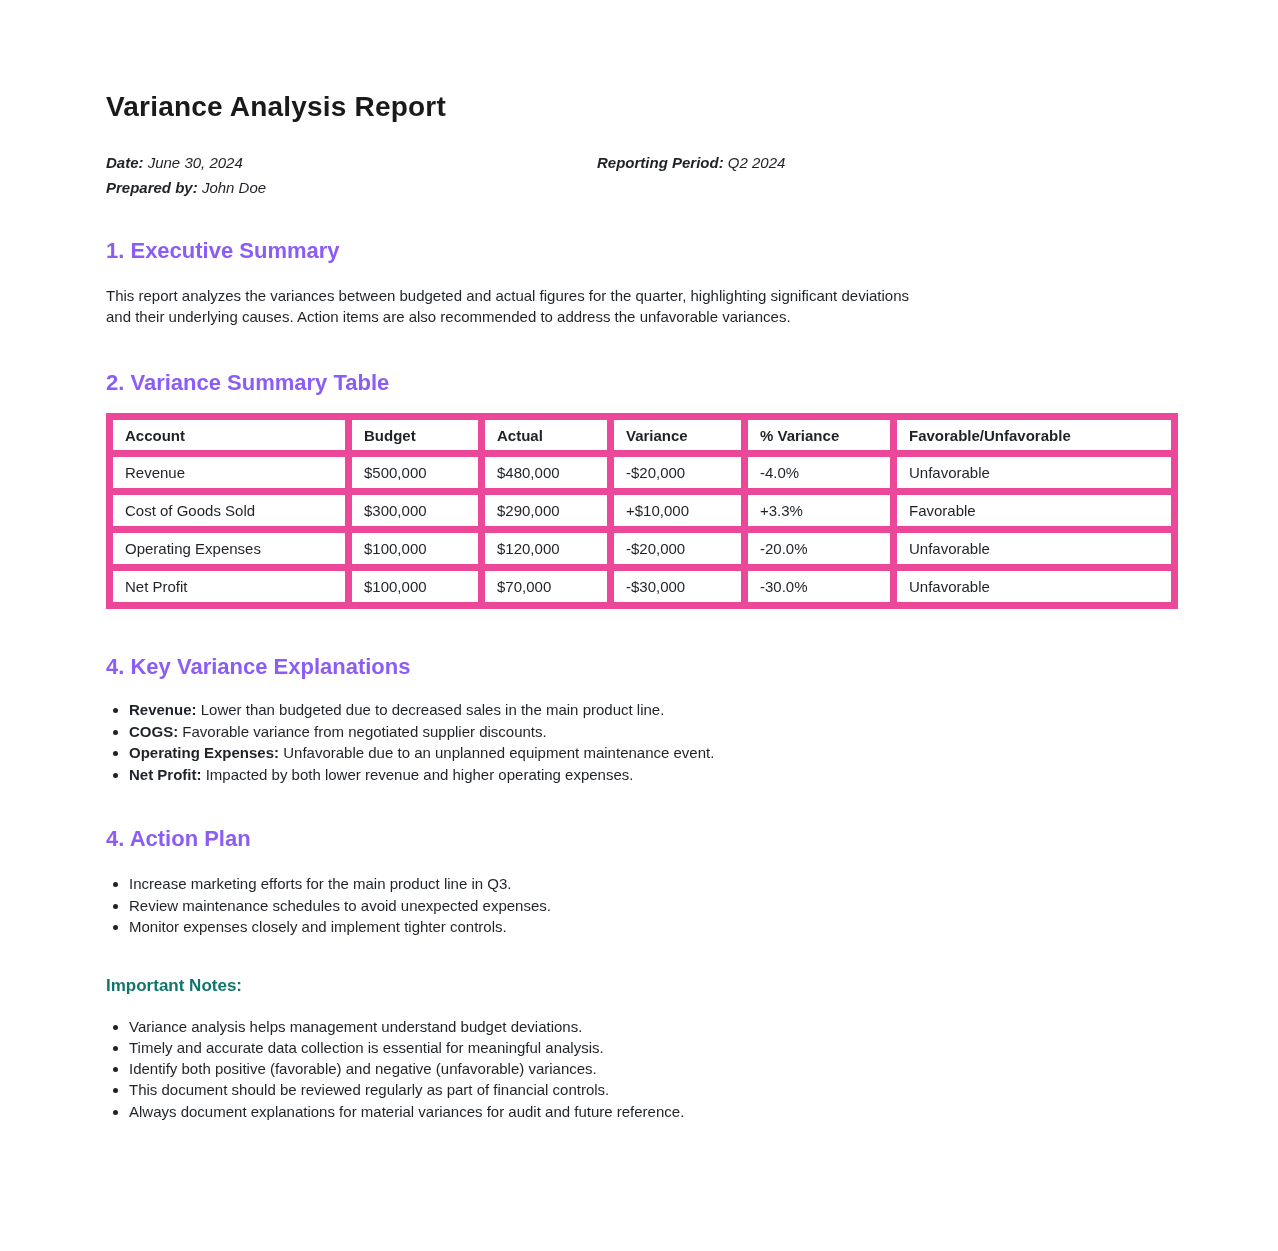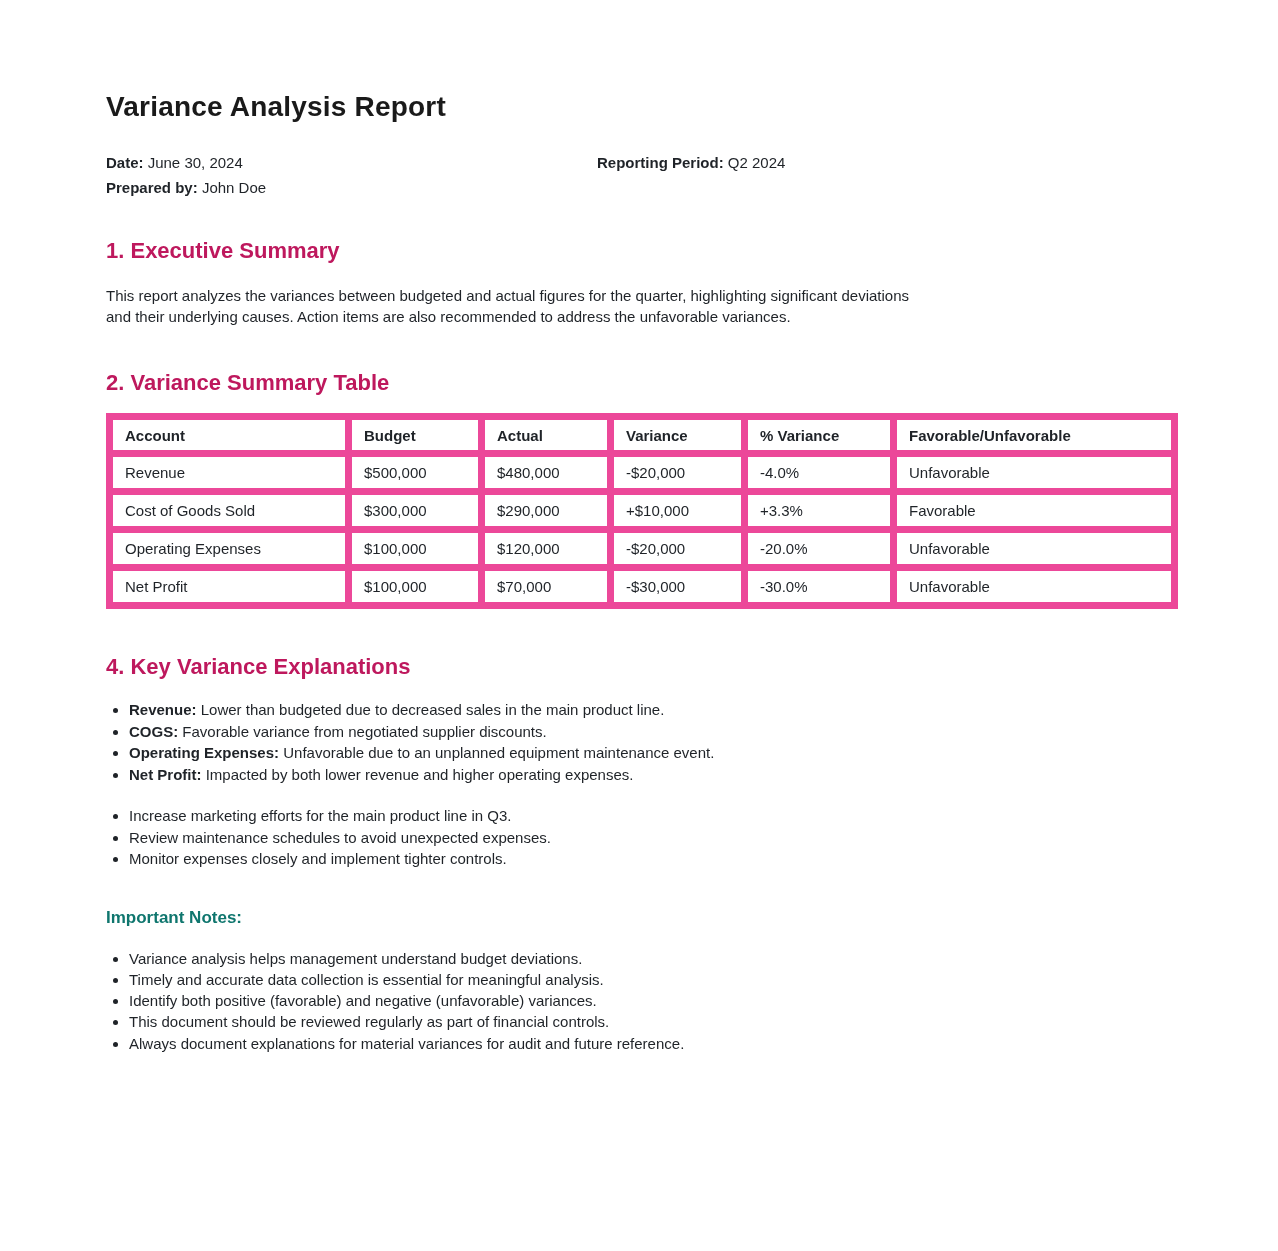--- a/index.html
+++ b/index.html
@@ -31,27 +31,28 @@
   .meta {
     margin-top: 26px;
     display: grid;
     grid-template-columns: 491px 1fr;
     column-gap: 0;
     font-size: 15px;
   }
   .meta-row {
     line-height: 25px;
     white-space: nowrap;
+    font-style: italic;
   }
   .meta-row strong { font-weight: 700; }
   h2.section-heading {
     font-size: 22px;
     line-height: 28px;
     font-weight: 700;
-    color: #be185d;
+    color: #8b5cf6;
     margin: 0;
   }
   #sec1-heading { margin-top: 37px; }
   #sec2-heading { margin-top: 42px; }
   #sec3-heading { margin-top: 44px; }
   #sec4-heading { margin-top: 40px; }
   p.body-text {
     margin: 20px 0 0 0;
     font-size: 15px;
     line-height: 21px;
@@ -180,20 +181,21 @@
   </table>
 
   <h2 class="section-heading" id="sec3-heading">4. Key Variance Explanations</h2>
   <ul class="bullet-list" id="explanations-list">
     <li><strong>Revenue:</strong> <span>Lower than budgeted due to decreased sales in the main product line.</span></li>
     <li><strong>COGS:</strong> <span>Favorable variance from negotiated supplier discounts.</span></li>
     <li><strong>Operating Expenses:</strong> <span>Unfavorable due to an unplanned equipment maintenance event.</span></li>
     <li><strong>Net Profit:</strong> <span>Impacted by both lower revenue and higher operating expenses.</span></li>
   </ul>
 
+  <h2 class="section-heading" id="sec4-heading">4. Action Plan</h2>
   <ul class="bullet-list" id="action-list">
     <li>Increase marketing efforts for the main product line in Q3.</li>
     <li>Review maintenance schedules to avoid unexpected expenses.</li>
     <li>Monitor expenses closely and implement tighter controls.</li>
   </ul>
 
   <h3 class="notes-heading">Important Notes:</h3>
   <ul class="bullet-list" id="notes-list">
     <li>Variance analysis helps management understand budget deviations.</li>
     <li>Timely and accurate data collection is essential for meaningful analysis.</li>

